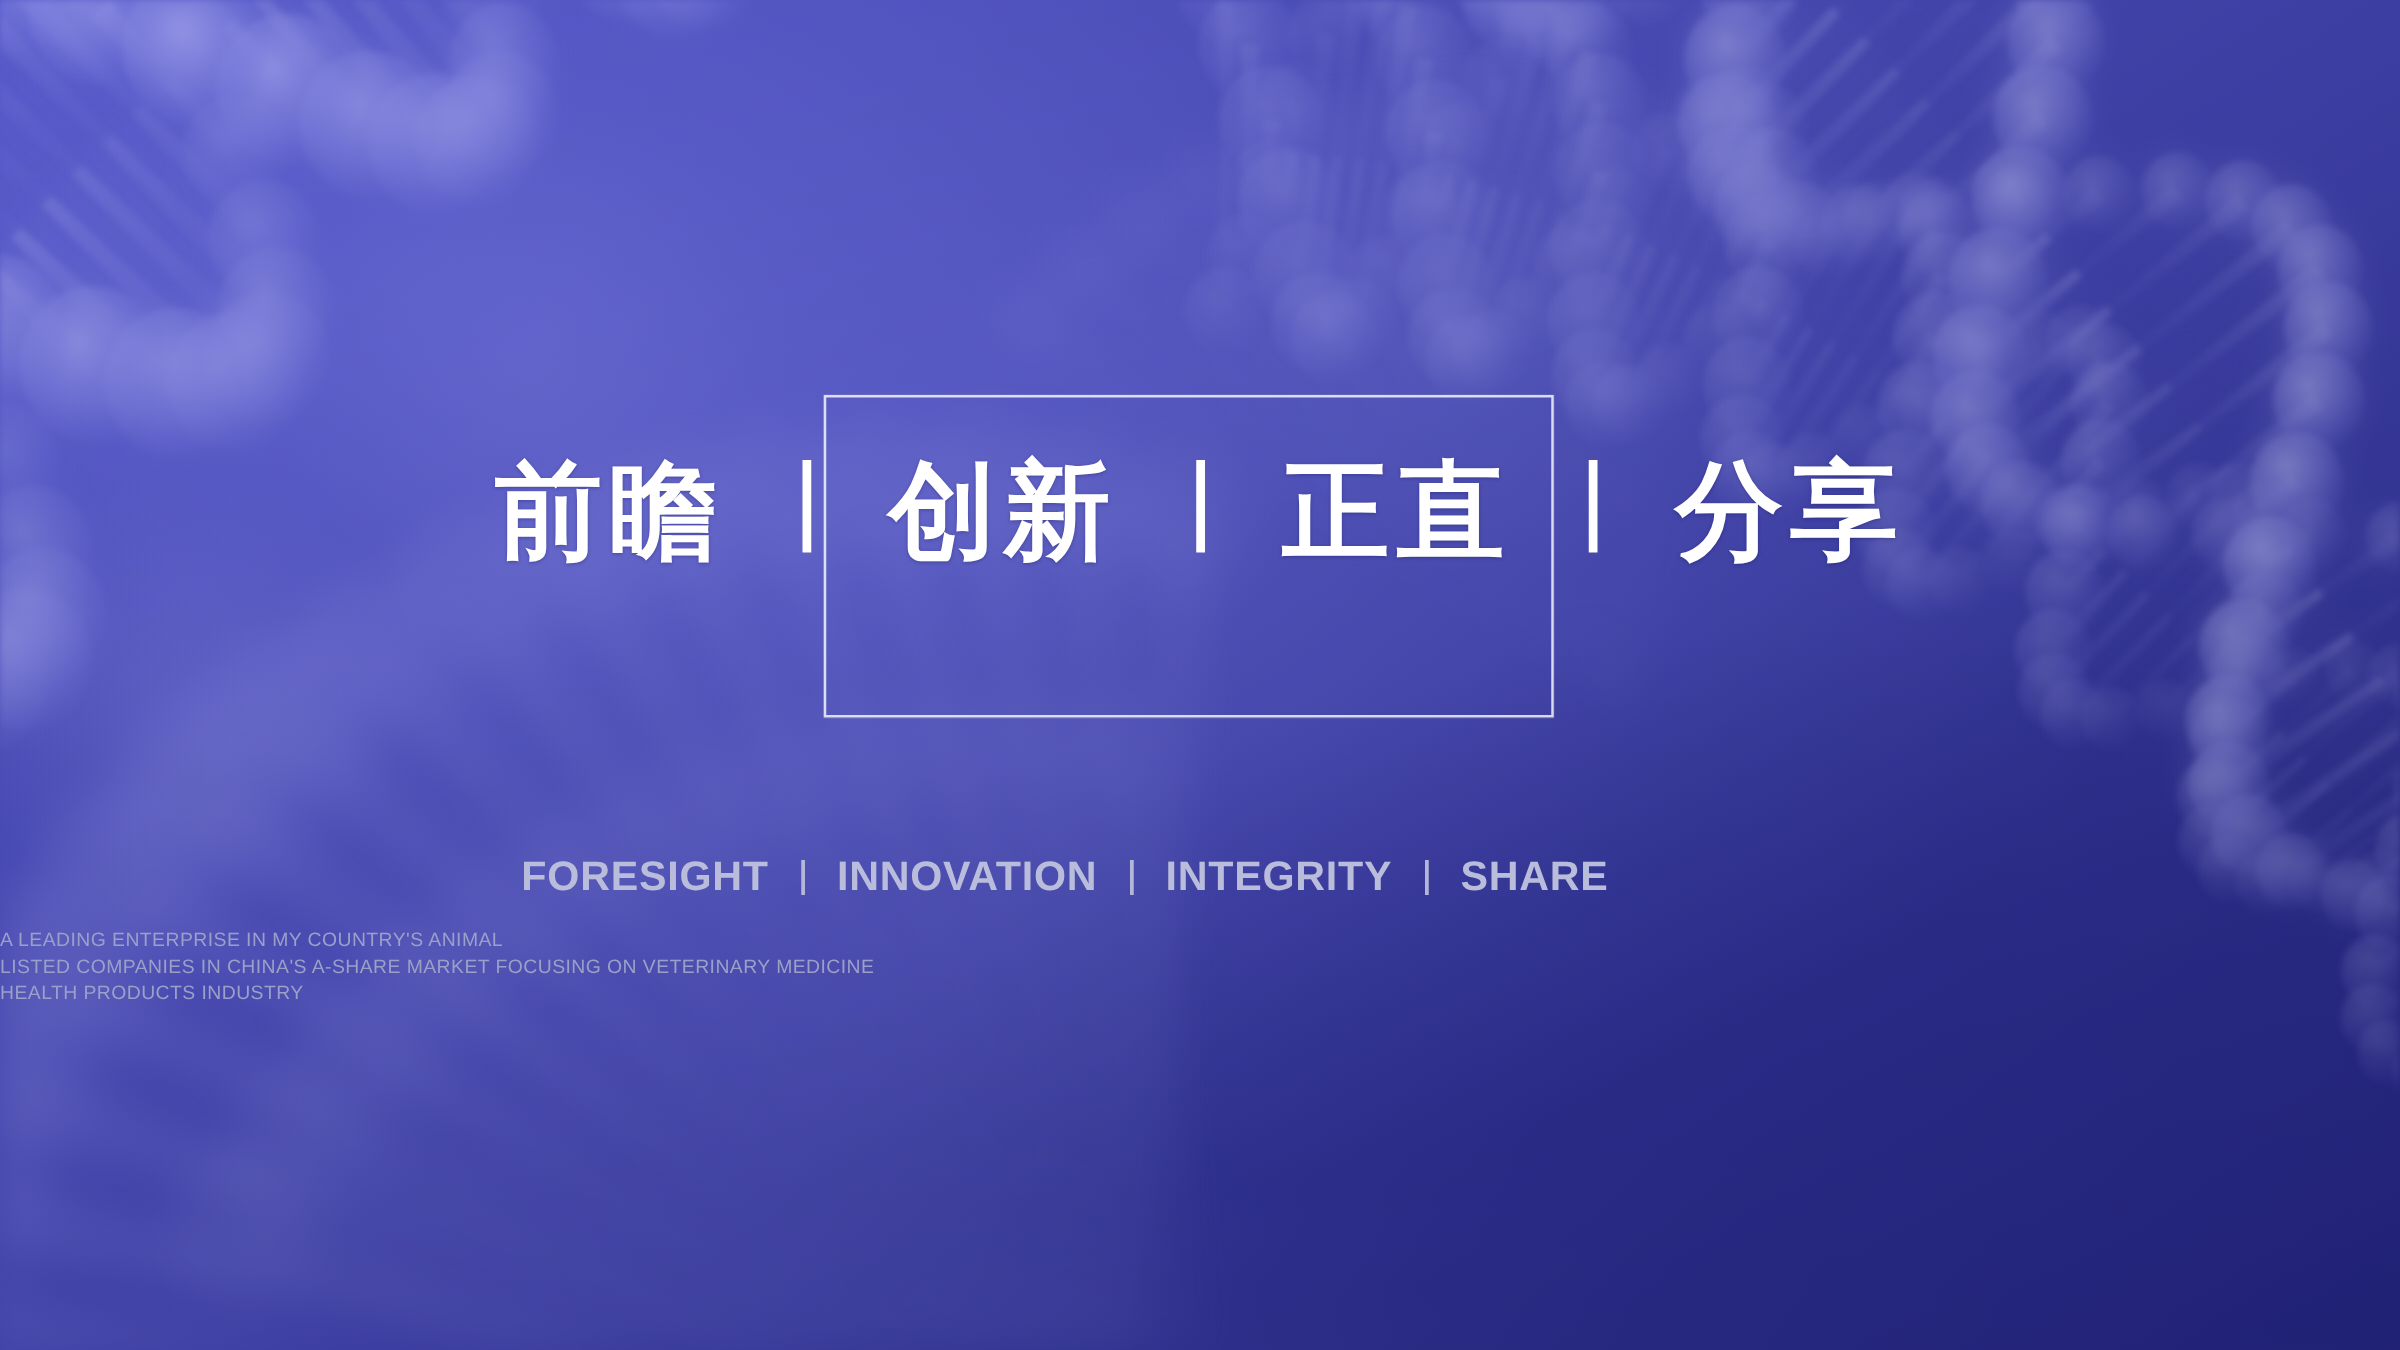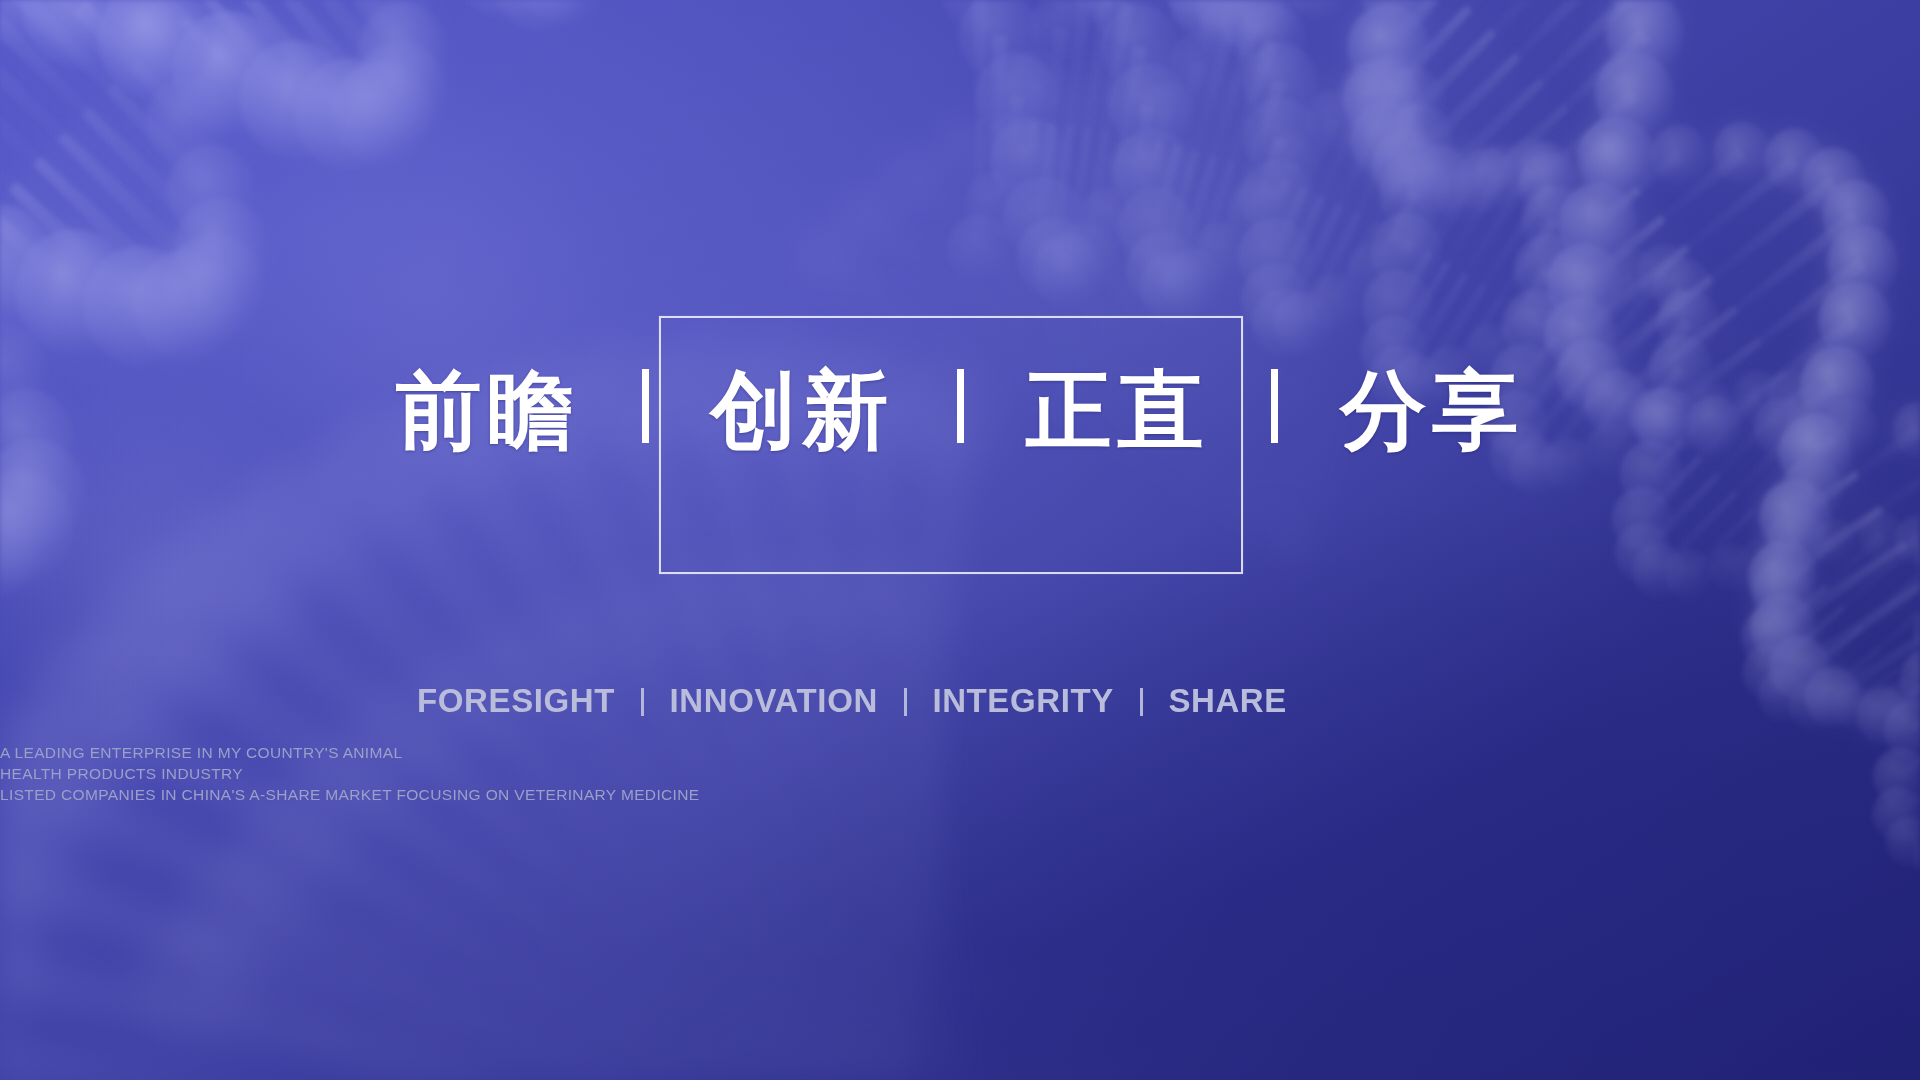--- a/index.html
+++ b/index.html
@@ -2979,18 +2979,18 @@
       <span class="t-sep"></span>
       <span class="t-word">INNOVATION</span>
       <span class="t-sep"></span>
       <span class="t-word">INTEGRITY</span>
       <span class="t-sep"></span>
       <span class="t-word">SHARE</span>
     </div>
 
     <div class="caption">
       <span class="cap-line">A LEADING ENTERPRISE IN MY COUNTRY'S ANIMAL</span>
+      <span class="cap-line">LISTED COMPANIES IN CHINA'S A-SHARE MARKET FOCUSING ON VETERINARY MEDICINE</span>
       <span class="cap-line">HEALTH PRODUCTS INDUSTRY</span>
-      <span class="cap-line">LISTED COMPANIES IN CHINA'S A-SHARE MARKET FOCUSING ON VETERINARY MEDICINE</span>
     </div>
 
   </div>
 </div>
 
 </body></html>

